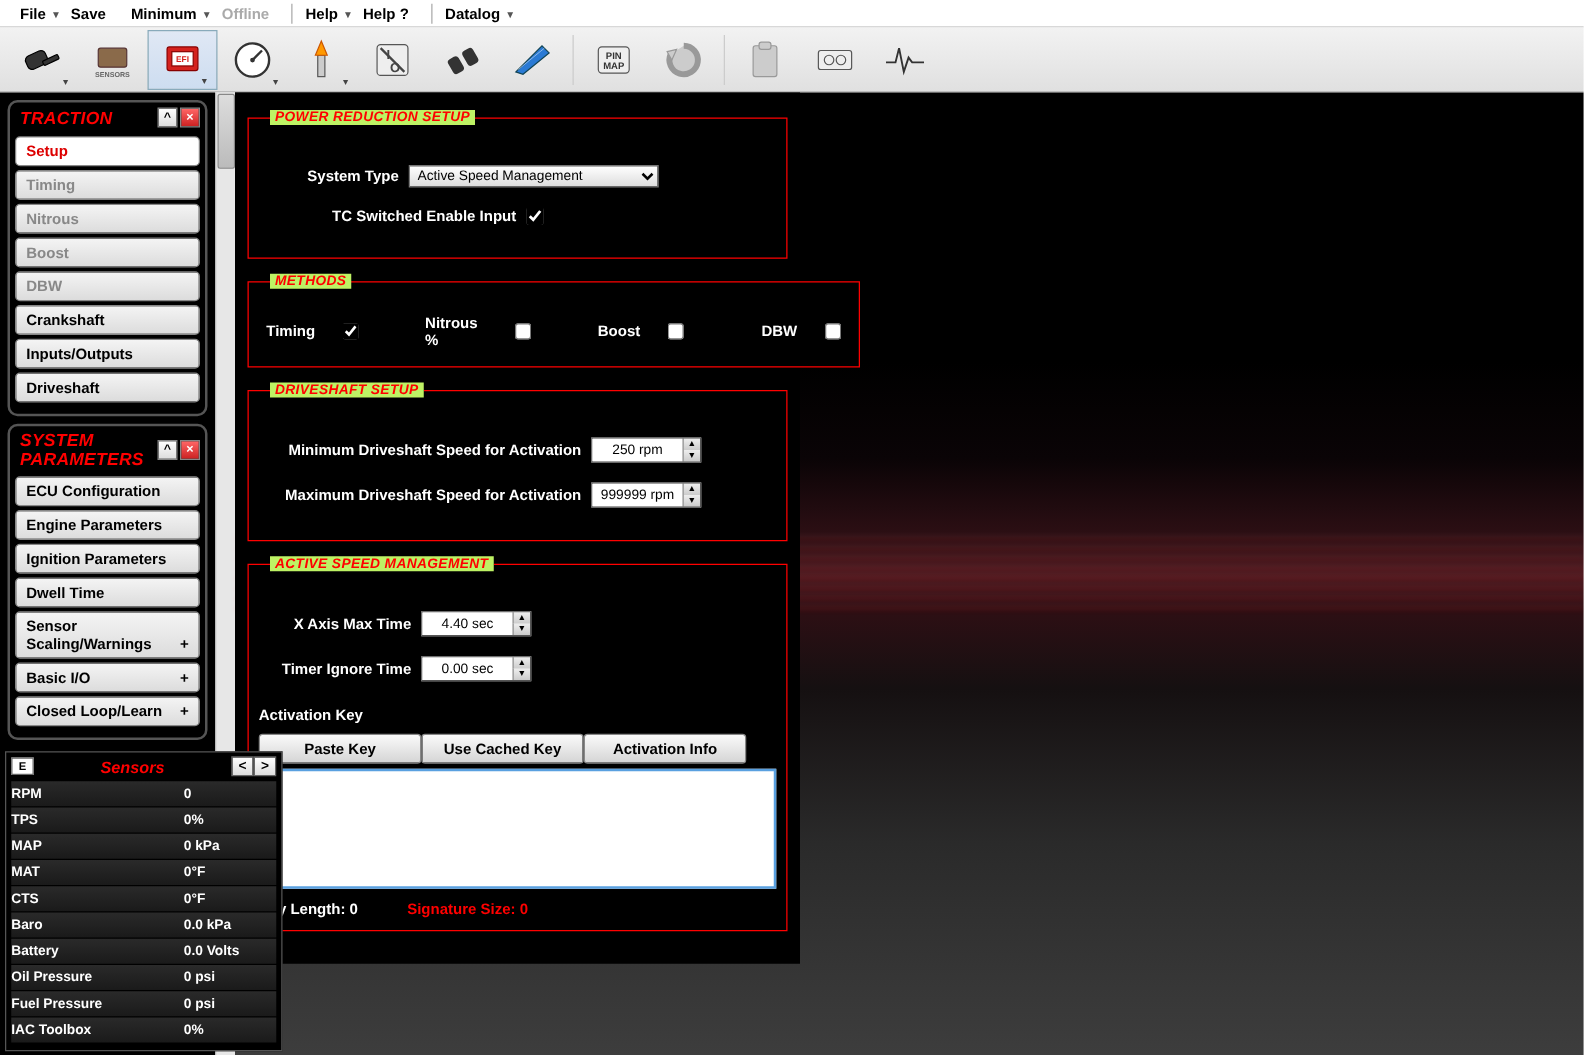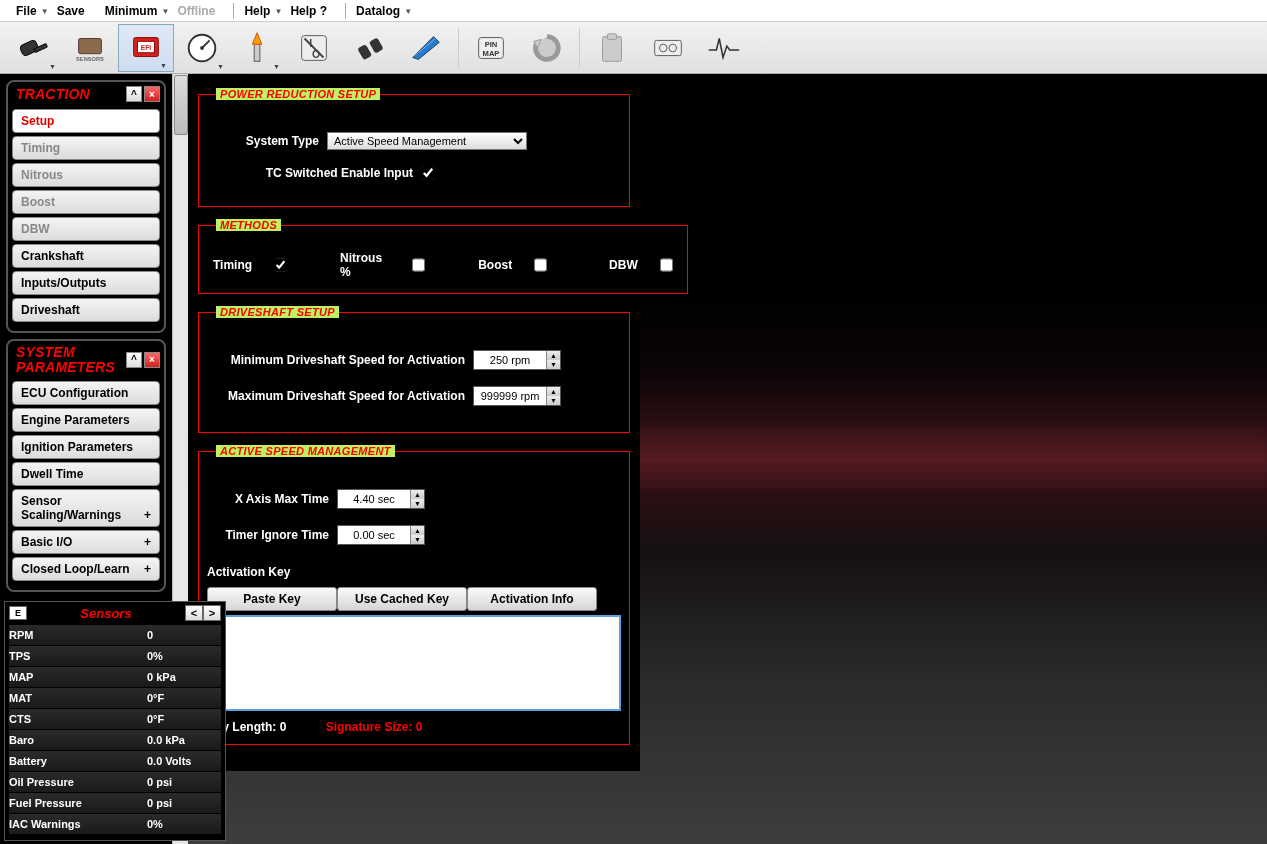--- a/index.html
+++ b/index.html
@@ -454,17 +454,17 @@
       </div>
       <div class="sensor-row">
         <div class="sname">Oil Pressure</div>
         <div class="sval">0 psi</div>
       </div>
       <div class="sensor-row">
         <div class="sname">Fuel Pressure</div>
         <div class="sval">0 psi</div>
       </div>
       <div class="sensor-row">
-        <div class="sname">IAC Warnings</div>
+        <div class="sname">IAC Toolbox</div>
         <div class="sval">0%</div>
       </div>
     </div>
 </div>
 
 </body></html>

